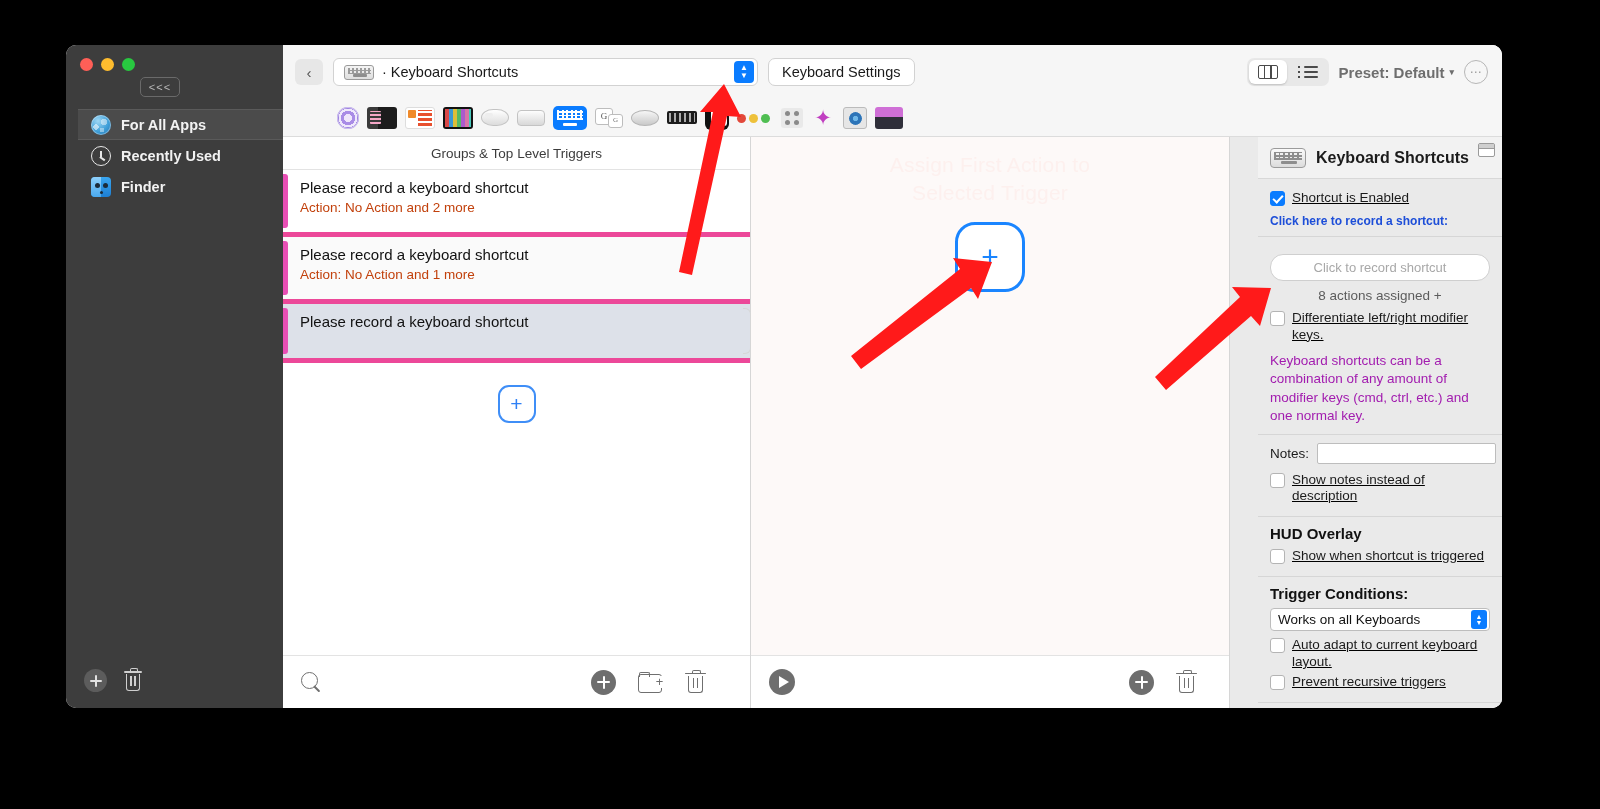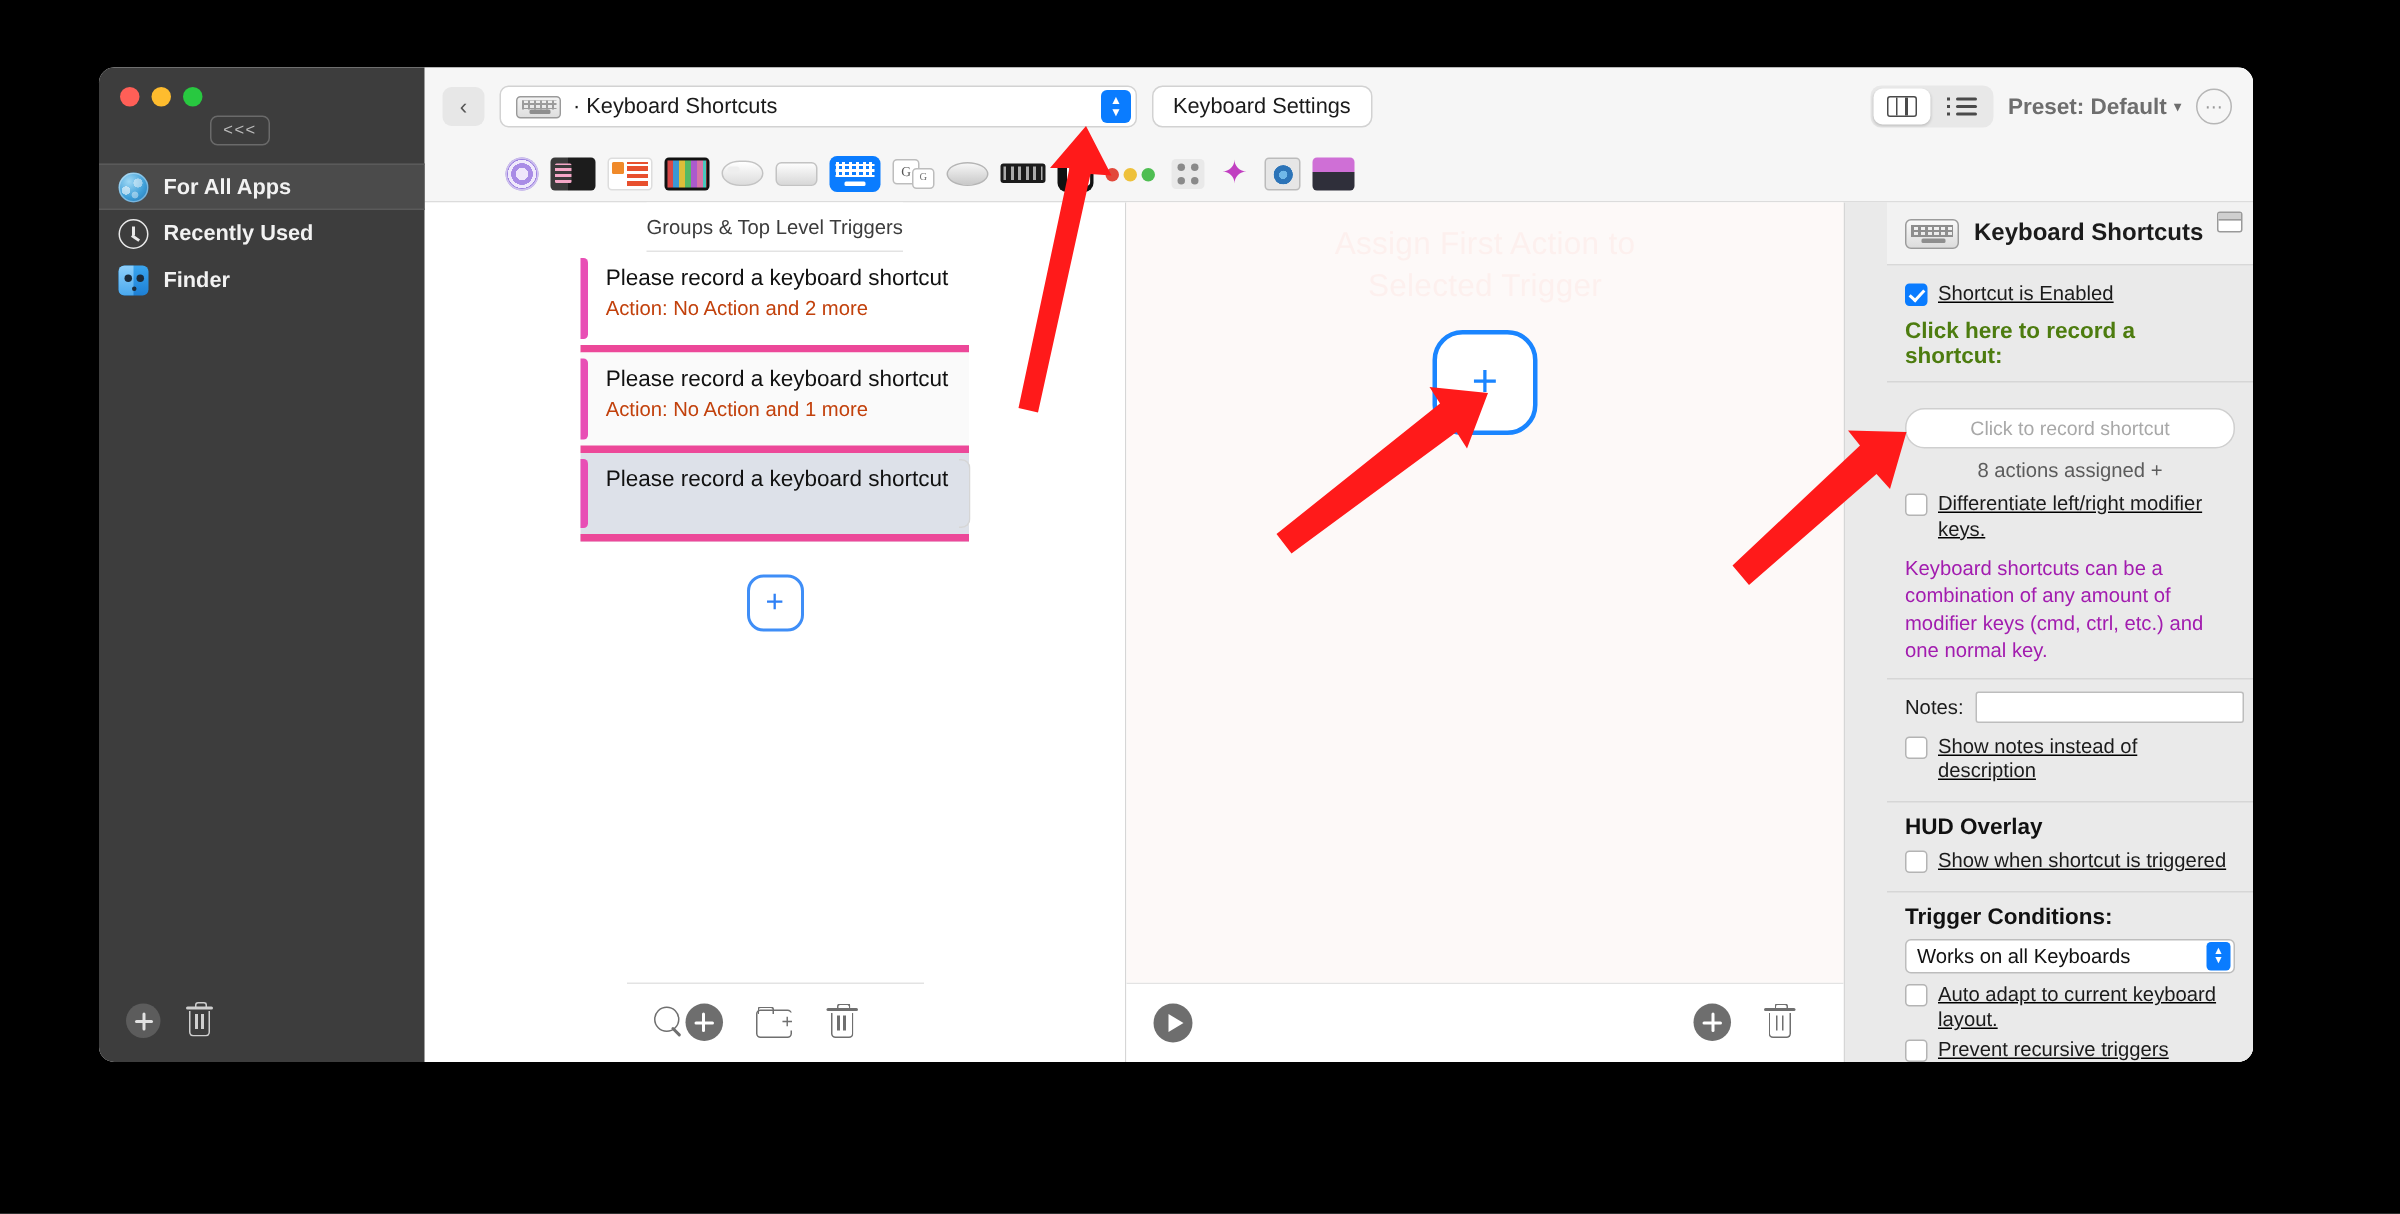--- a/index.html
+++ b/index.html
@@ -57,20 +57,21 @@
   }
   .side-list { margin-top: 12px; }
   .side-item {
     display: flex; align-items: center;
     gap: 10px;
     height: 31px;
     padding: 0 10px 0 13px;
     color: #f2f2f2;
     font-size: 14.5px;
     font-weight: 600;
+    margin-left: 12px;
   }
   .side-item.selected {
     background: #4b4b4b;
     border-top: 1px solid #5a5a5a;
     border-bottom: 1px solid #5a5a5a;
   }
   .side-icon { width: 20px; height: 20px; flex: 0 0 20px; position: relative; }
 
   .globe-icon {
     border-radius: 50%;
@@ -408,21 +409,20 @@
 
   
   .panes { flex: 1 1 auto; display: flex; min-height: 0; }
 
   .pane-list {
     width: 468px; flex: 0 0 468px;
     display:flex; flex-direction:column;
     background:#fff;
     border-right: 1px solid #d6d6d6;
     min-height:0;
-    align-items:center;
   }
   .pane-header {
     height: 33px;
     display:flex; align-items:center; justify-content:center;
     font-size: 13.5px; color:#3c3c3c;
     background:#fff;
     border-bottom: 1px solid #e3e3e3;
   }
   .trigger-rows { flex:0 0 auto; }
   .trigger-row {
@@ -603,21 +603,21 @@
     width: 15px; height: 15px; border-radius:3px;
     border:1px solid #b4b4b4; background:#fff;
     flex:0 0 15px; margin-top:1px; position:relative;
   }
   .chk.on { background:#0a7cff; border-color:#0a7cff; }
   .chk.on::after{
     content:""; position:absolute; left:4.4px; top:1.4px; width:4px; height:8px;
     border:solid #fff; border-width: 0 2px 2px 0; transform: rotate(43deg);
   }
   .chk-label { font-size: 13.5px; color:#1b1b1b; line-height: 1.25; }
-  .bold-head { font-size: 15px; font-weight: 700; color:#4d7c0f; margin: 7px 0 0 0; }
+  .bold-head { font-size: 12px; font-weight: 700; color:#1d4ed8; margin: 7px 0 0 0; }
   .record-btn {
     margin-top: 9px;
     height: 27px; width: 100%;
     background:#fff; border:1px solid #cfcfcf; border-radius:13px;
     display:flex; align-items:center; justify-content:center;
     font-size: 13px; color:#a8a8a8;
   }
   .assigned-line {
     text-align:center; font-size: 13.5px; color:#5c5c5c; margin-top: 7px;
   }

